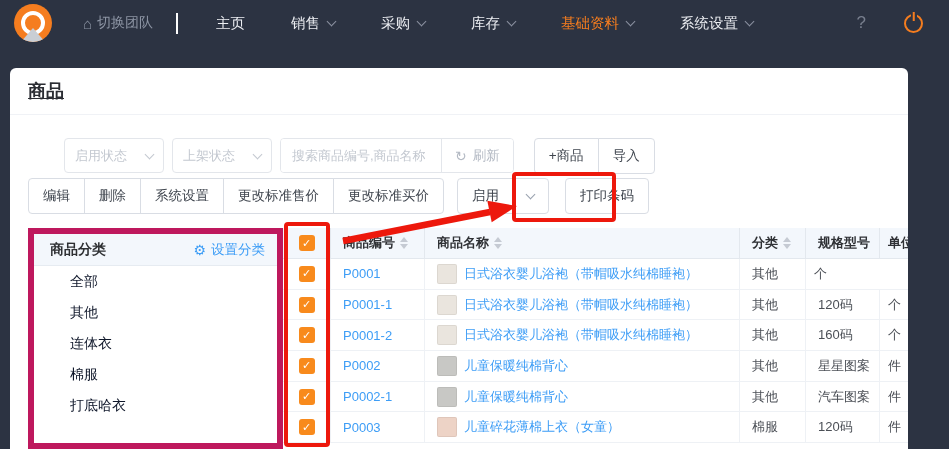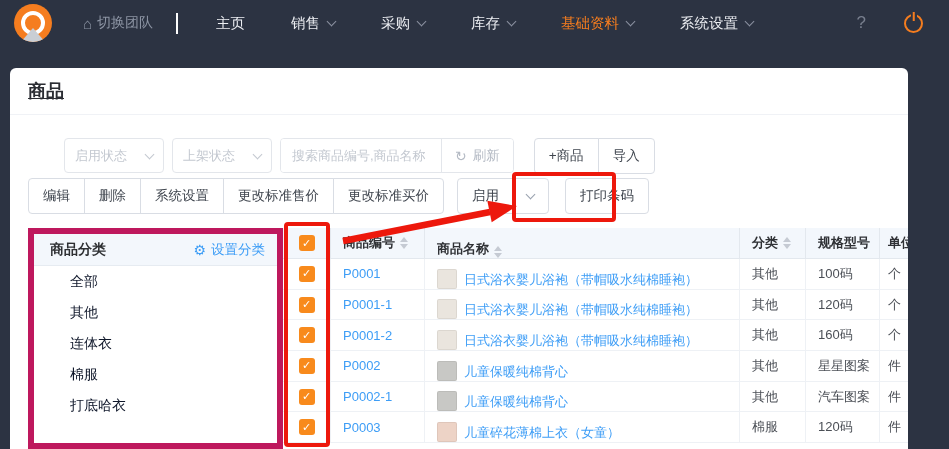--- a/index.html
+++ b/index.html
@@ -70,21 +70,21 @@
 
   .table { width:625px; background:#fff; }
   .thead { display:flex; height:31px; background:#f3f7fc; border-bottom:1px solid #e3e8ee; }
   .th { display:flex; align-items:center; padding-left:12px; font-size:13px; font-weight:bold; color:#2f3135;
     border-right:1px solid #e3e8ee; overflow:hidden; white-space:nowrap; cursor:pointer; }
   .tr { display:flex; height:30.7px; border-bottom:1px solid #eef1f5; }
   .td { display:flex; align-items:center; padding-left:12px; font-size:13px; color:#4b4f56;
     border-right:1px solid #eef1f5; overflow:hidden; white-space:nowrap; }
   .col-cb   { width:48px;  justify-content:center; padding-left:0; }
   .col-code { width:94px; }
-  .col-name { width:315px;align-items:flex-end; }
+  .col-name { width:315px; }
   .col-cat  { width:66px; }
   .col-spec { width:74px; }
   .col-unit { width:28px; padding-left:8px; border-right:none; }
   .cb { width:16px; height:16px; border-radius:3px; background:#f88a1c; color:#fff; font-size:11px;
     display:flex; align-items:center; justify-content:center; cursor:pointer; }
   .link { color:#3d9df6; cursor:pointer; overflow:hidden; text-overflow:ellipsis; }
   .thumb { width:20px; height:20px; border-radius:2px; margin-right:7px; flex-shrink:0; border:1px solid rgba(0,0,0,0.06); }
   .sort { display:inline-flex; flex-direction:column; margin-left:5px; gap:2px; }
   .sort i { width:0; height:0; border-left:4px solid transparent; border-right:4px solid transparent; }
   .sort .up { border-bottom:5px solid #c5cad3; }
@@ -258,21 +258,20 @@
                 <span class="cb" style="background: rgb(248, 138, 28);">✓</span>
               </div>
     <div class="td col-code">
                 <span class="link r-code">P0001</span>
               </div>
     <div class="td col-name">
       <span class="thumb" style="background: rgb(234, 229, 222);"></span>
       <span class="link r-name">日式浴衣婴儿浴袍（带帽吸水纯棉睡袍）</span>
     </div>
     <div class="td col-cat r-cat">其他</div>
-    <div class="td col-spec r-spec">100码</div>
     <div class="td col-unit r-unit">个</div>
   </div>
 
   <div class="tr">
     <div class="td col-cb">
                 <span class="cb" style="background: rgb(248, 138, 28);">✓</span>
               </div>
     <div class="td col-code">
                 <span class="link r-code">P0001-1</span>
               </div>

